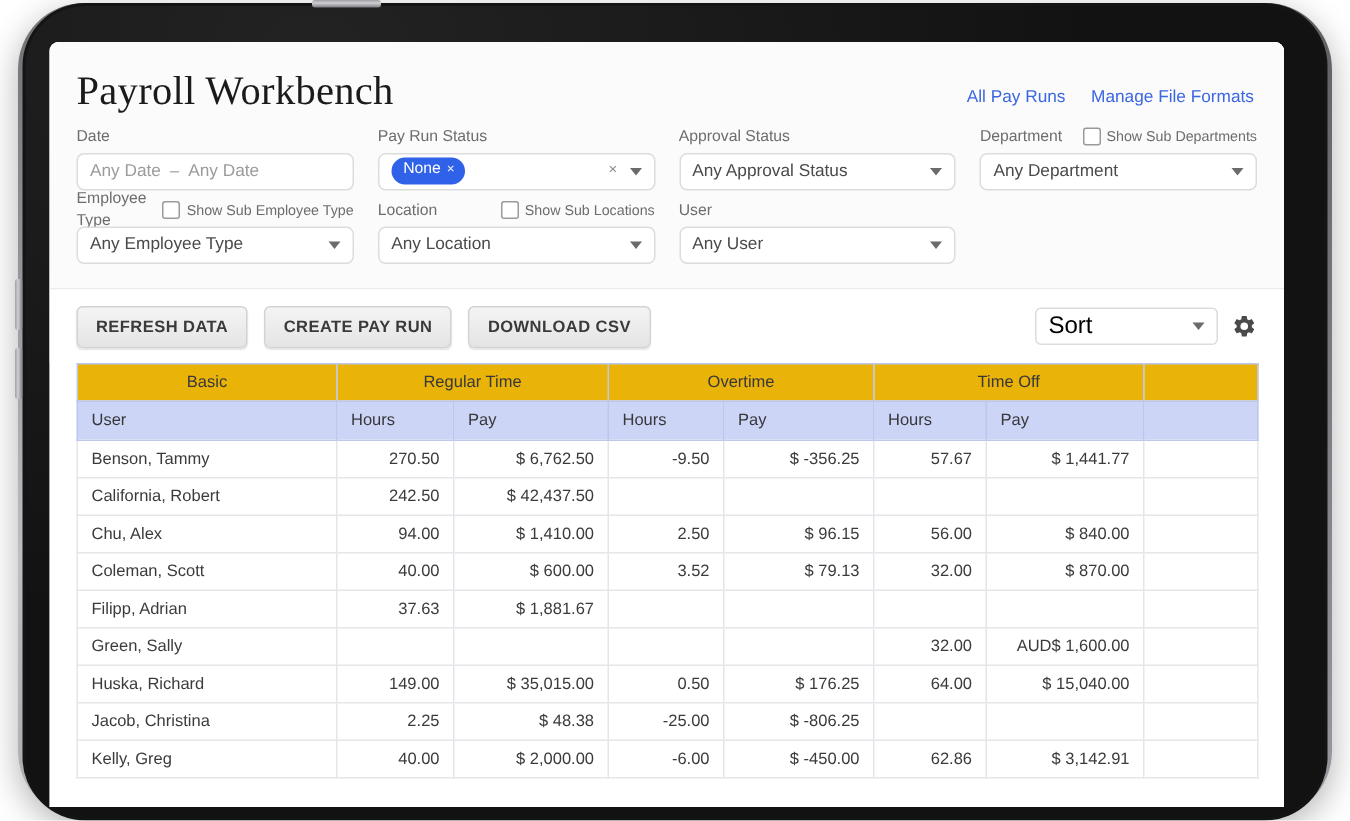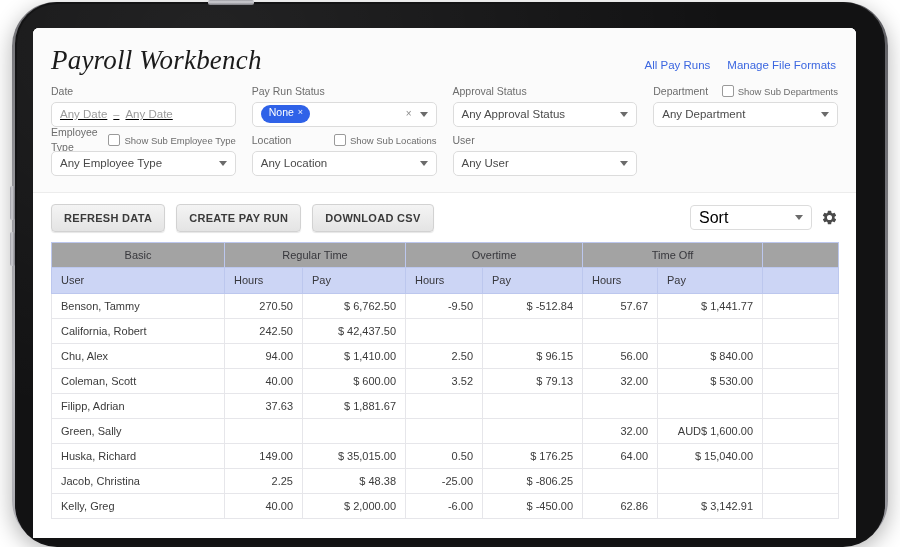--- a/index.html
+++ b/index.html
@@ -108,21 +108,20 @@
     align-items: flex-end;
     justify-content: space-between;
     padding: 18px 20px 4px 18px;
   }
   .page-title {
     font-family: "Liberation Serif", serif;
     font-size: 27px;
     color: #1b1b1b;
     letter-spacing: 0.2px;
     line-height: 1.1;
-    font-style: italic;
   }
   .header-links {
     display: flex;
     gap: 17px;
     padding-bottom: 5px;
   }
   .header-link {
     color: #3b66e0;
     font-size: 11.5px;
     text-decoration: none;
@@ -204,21 +203,20 @@
     position: absolute;
     right: 24px;
     font-size: 10px;
     color: #8a8a8a;
     line-height: 1;
   }
   .date-control {
     display: flex;
     align-items: center;
     justify-content: space-between;
-    text-decoration: underline;
   }
   .date-dash { font-size: 11px; color: #9b9b9b; margin: 0 6px; }
 
   .chip {
     display: inline-flex;
     align-items: center;
     gap: 4px;
     background: #2f62e8;
     color: #ffffff;
     font-size: 10.5px;
@@ -289,21 +287,21 @@
     border-collapse: collapse;
     table-layout: fixed;
   }
   table.pay-table th, table.pay-table td {
     border: 1px solid #e6e6ea;
     font-size: 11px;
     color: #3b3b3b;
     box-sizing: border-box;
   }
   thead tr.group-row th {
-    background: #a3a3a3;
+    background: #eab308;
     height: 25px;
     font-weight: normal;
     text-align: center;
     color: #37373c;
     border-color: #bcc7ee;
     font-size: 11px;
   }
   thead tr.sub-row th {
     background: #ccd5f5;
     height: 26px;
@@ -508,21 +506,21 @@
               <th class="tr">Pay</th>
               <th class="tr"></th>
             </tr>
           </thead>
           <tbody id="table-body">
               <tr>
                 <td class="name">Benson, Tammy</td>
                 <td class="num">270.50</td>
                 <td class="num">$ 6,762.50</td>
                 <td class="num">-9.50</td>
-                <td class="num">$ -512.84</td>
+                <td class="num">$ -356.25</td>
                 <td class="num">57.67</td>
                 <td class="num">$ 1,441.77</td>
                 <td class="num"></td>
               </tr>
               <tr>
                 <td class="name">California, Robert</td>
                 <td class="num">242.50</td>
                 <td class="num">$ 42,437.50</td>
                 <td class="num"></td>
                 <td class="num"></td>
@@ -540,21 +538,21 @@
                 <td class="num">$ 840.00</td>
                 <td class="num"></td>
               </tr>
               <tr>
                 <td class="name">Coleman, Scott</td>
                 <td class="num">40.00</td>
                 <td class="num">$ 600.00</td>
                 <td class="num">3.52</td>
                 <td class="num">$ 79.13</td>
                 <td class="num">32.00</td>
-                <td class="num">$ 530.00</td>
+                <td class="num">$ 870.00</td>
                 <td class="num"></td>
               </tr>
               <tr>
                 <td class="name">Filipp, Adrian</td>
                 <td class="num">37.63</td>
                 <td class="num">$ 1,881.67</td>
                 <td class="num"></td>
                 <td class="num"></td>
                 <td class="num"></td>
                 <td class="num"></td>

